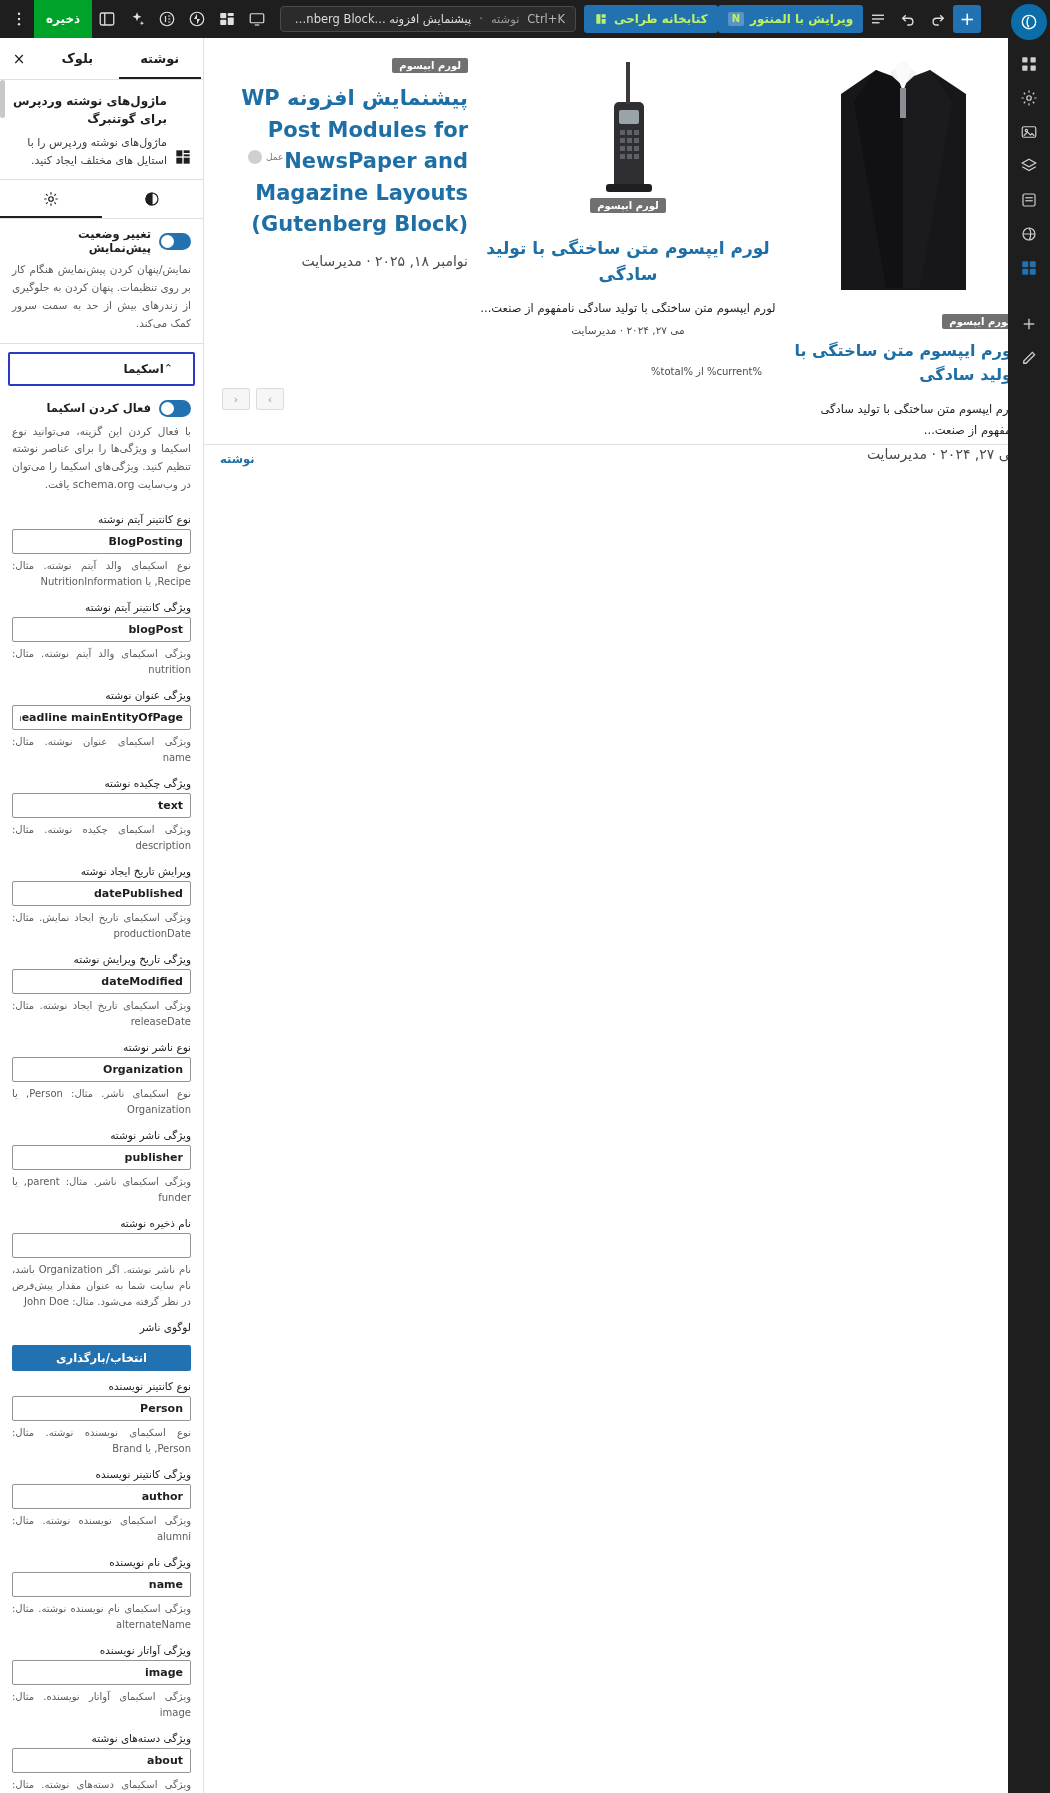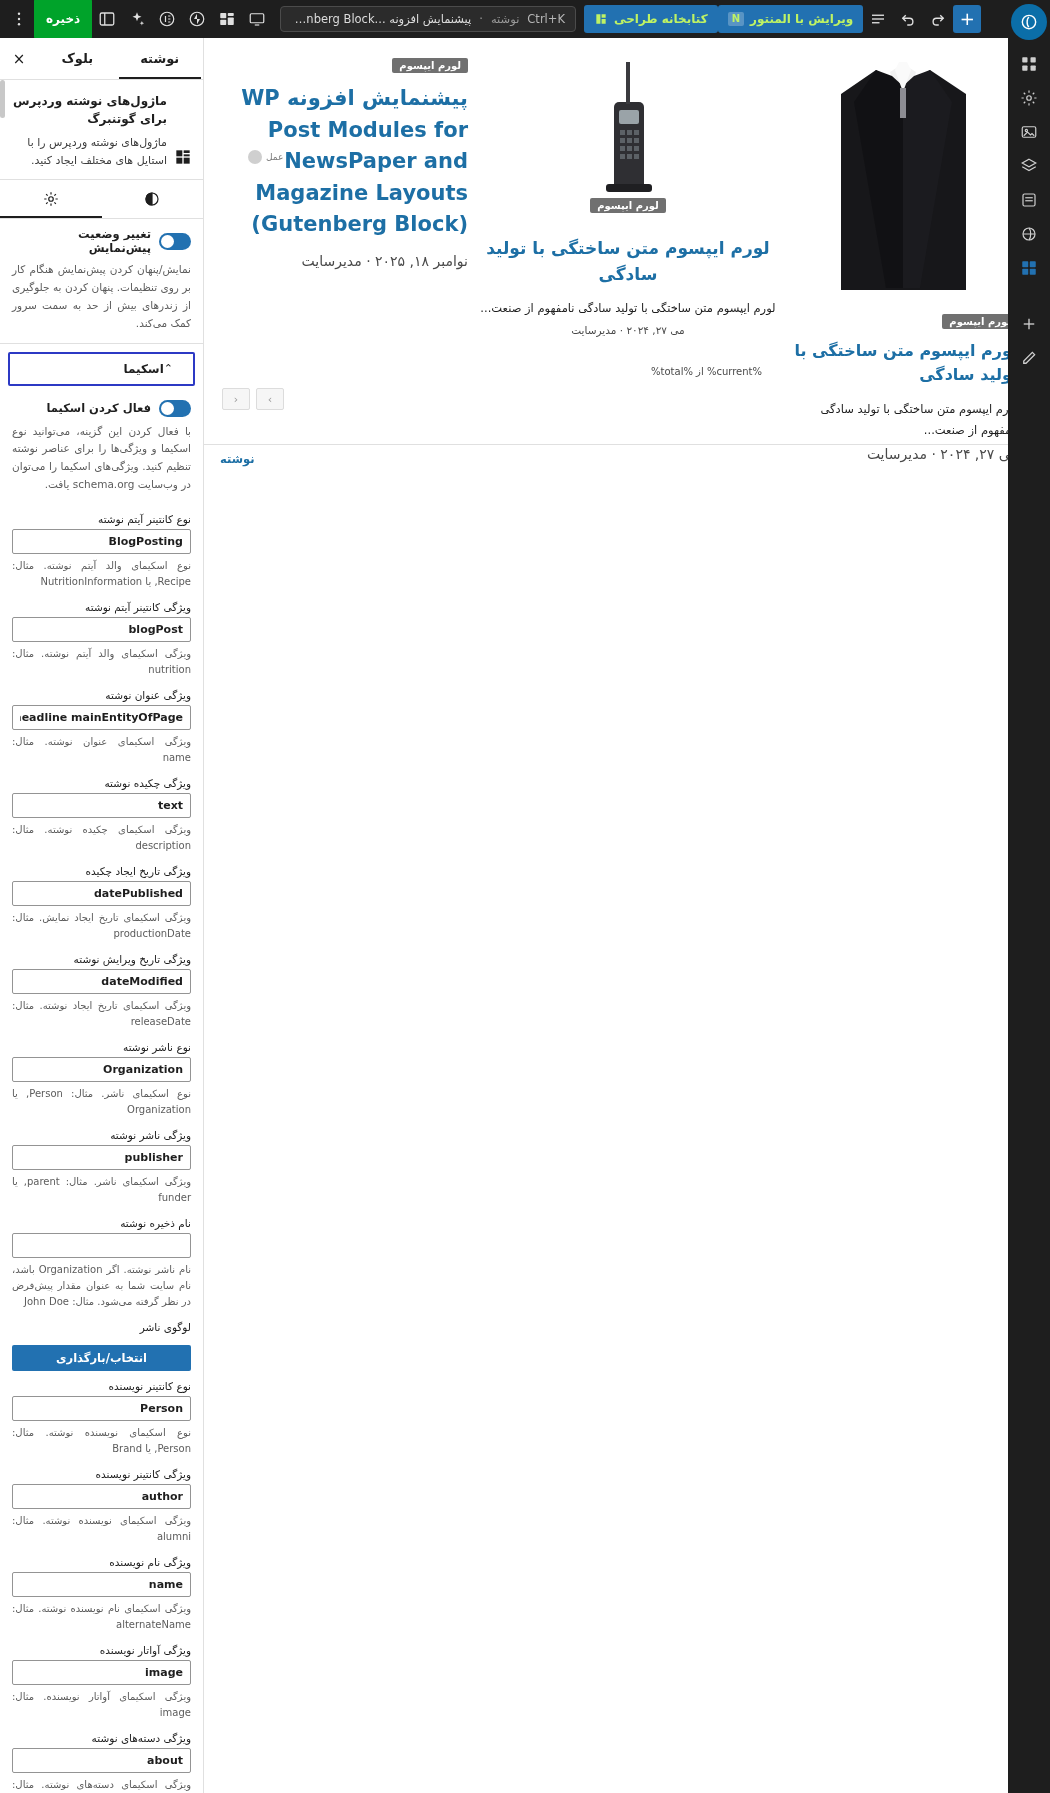--- a/index.html
+++ b/index.html
@@ -550,21 +550,21 @@
         <div class="field-label">ویژگی عنوان نوشته</div>
         <input value="headline mainEntityOfPage" style="">
         <div class="fhelp">ویژگی اسکیمای عنوان نوشته. مثال: name</div>
       </div>
       <div class="field">
         <div class="field-label">ویژگی چکیده نوشته</div>
         <input value="text" style="">
         <div class="fhelp">ویژگی اسکیمای چکیده نوشته. مثال: description</div>
       </div>
       <div class="field">
-        <div class="field-label">ویژگی تاریخ ایجاد چکیده</div>
+        <div class="field-label">ویرایش تاریخ ایجاد نوشته</div>
         <input value="datePublished" style="">
         <div class="fhelp">ویژگی اسکیمای تاریخ ایجاد نمایش. مثال: productionDate</div>
       </div>
       <div class="field">
         <div class="field-label">ویژگی تاریخ ویرایش نوشته</div>
         <input value="dateModified" style="">
         <div class="fhelp">ویژگی اسکیمای تاریخ ایجاد نوشته. مثال: releaseDate</div>
       </div>
       <div class="field">
         <div class="field-label">نوع ناشر نوشته</div>

